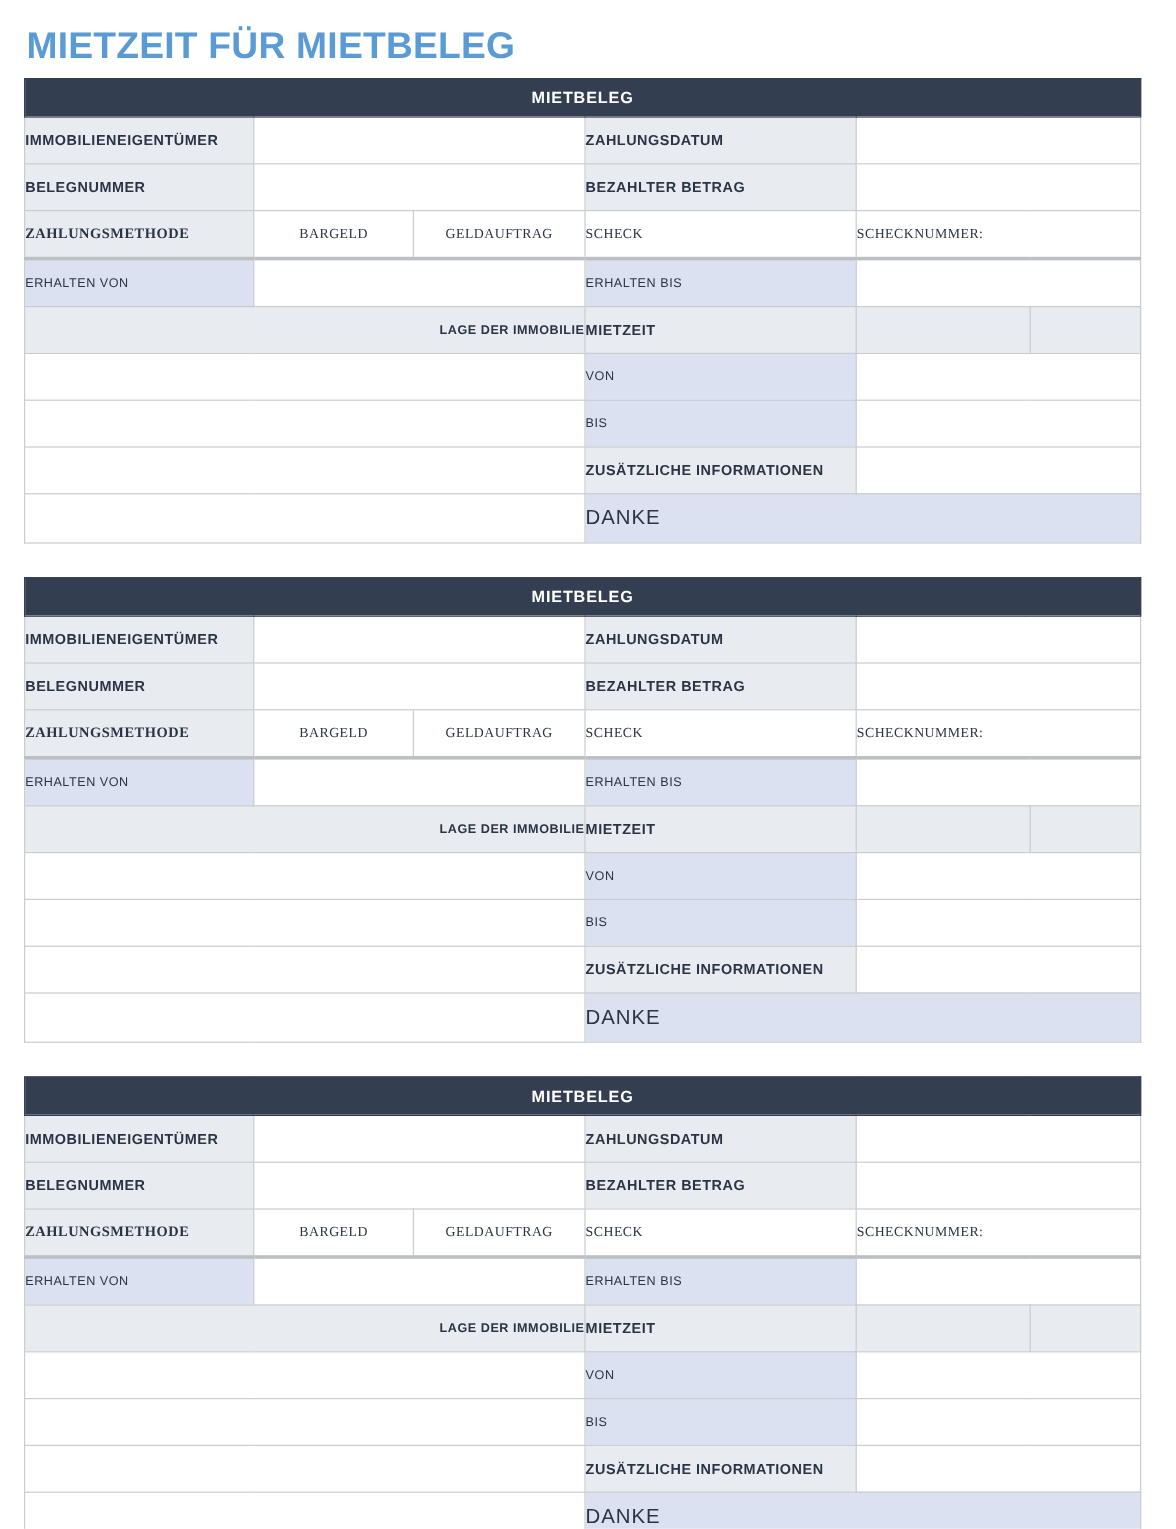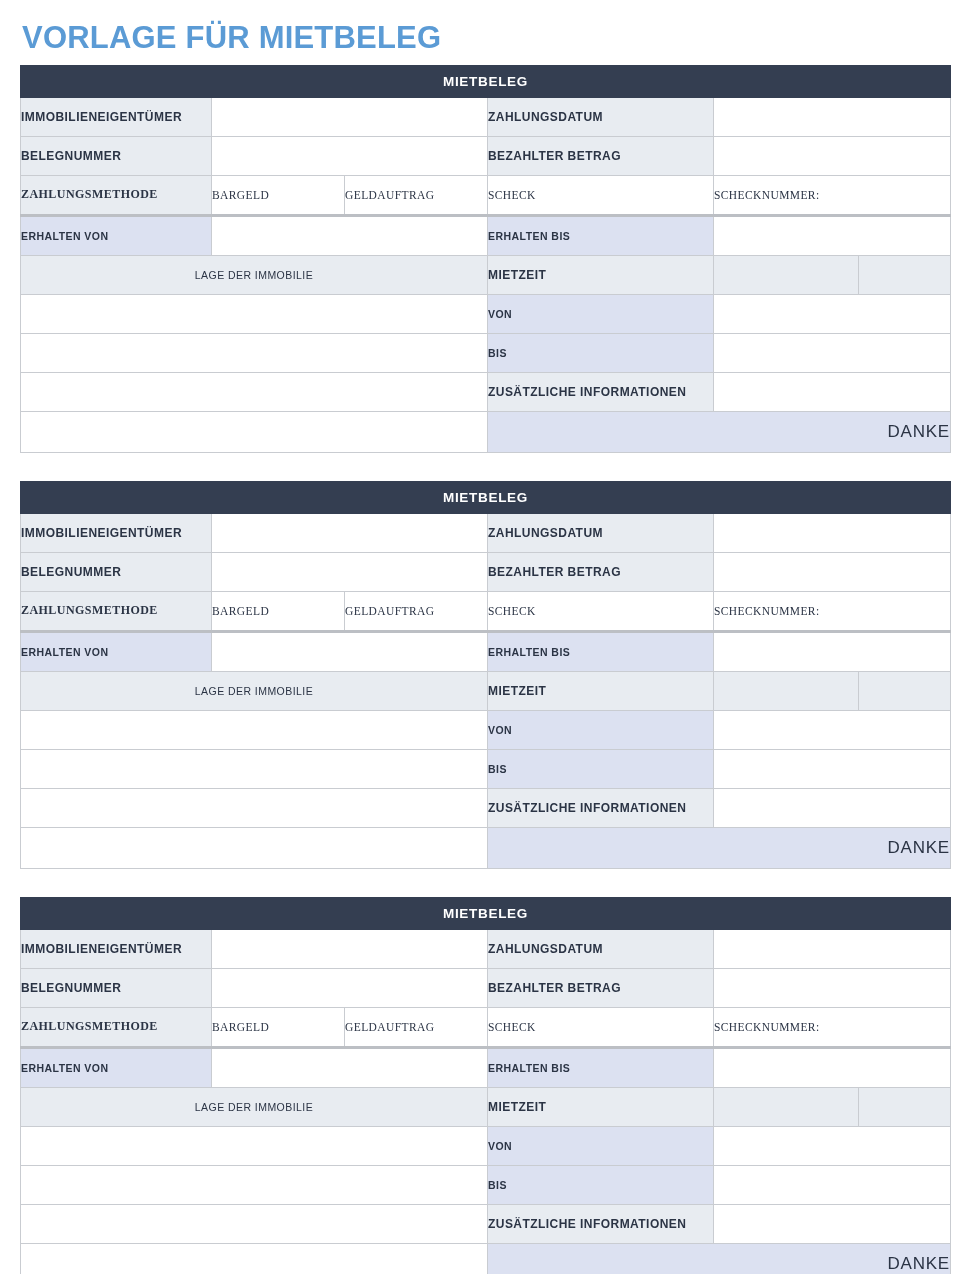--- a/index.html
+++ b/index.html
@@ -69,67 +69,67 @@
     background: #e8ecf1 !important;
     font-size: 12px;
     font-weight: bold;
     letter-spacing: 0.45px;
     padding-left: 22px;
     color: #2b3445;
   }
   .lbl-lav {
     background: #dce1f1 !important;
     font-size: 10.5px;
-    font-weight: bold;
+    font-weight: normal;
     letter-spacing: 0.45px;
     padding-left: 22px;
     color: #2b3445;
     margin-left: 12px;
   }
   .grayfill {
     background: #e8ecf1 !important;
   }
   .plain {
     font-size: 11.5px;
     font-weight: normal;
     letter-spacing: 0.4px;
     color: #2b3445;
   }
-  .ctr { }
+  .ctr { text-align: center; }
   .pl {
     padding-left: 16px;
   }
   .lbl-ctr {
     background: #e8ecf1 !important;
     font-size: 10.5px;
-    font-weight: normal;
+    font-weight: bold;
     letter-spacing: 0.45px;
-    text-align: center;
+    text-align: right;
     color: #2b3445;
   }
   .thick-under {
     border-bottom: 3px solid #bcbfc4 !important;
     font-family: Liberation Serif, serif;
   }
   .danke {
     background: #dce1f1 !important;
-    text-align: right;
+    text-align: left;
     font-size: 17px;
     font-weight: normal;
     letter-spacing: 0.8px;
     color: #2b3445;
     height: 40px !important;
   }
 </style>
 </head>
 <body>
 
 <div class="page">
 
-  <div class="doc-title">VORLAGE FÜR MIETBELEG</div>
+  <div class="doc-title">MIETZEIT FÜR MIETBELEG</div>
 
   <table class="receipt">
     <colgroup>
       <col style="width:191px">
         <col style="width:133px">
         <col style="width:143px">
       <col style="width:226px">
         <col style="width:145px">
         <col style="width:92px">
     </colgroup>

